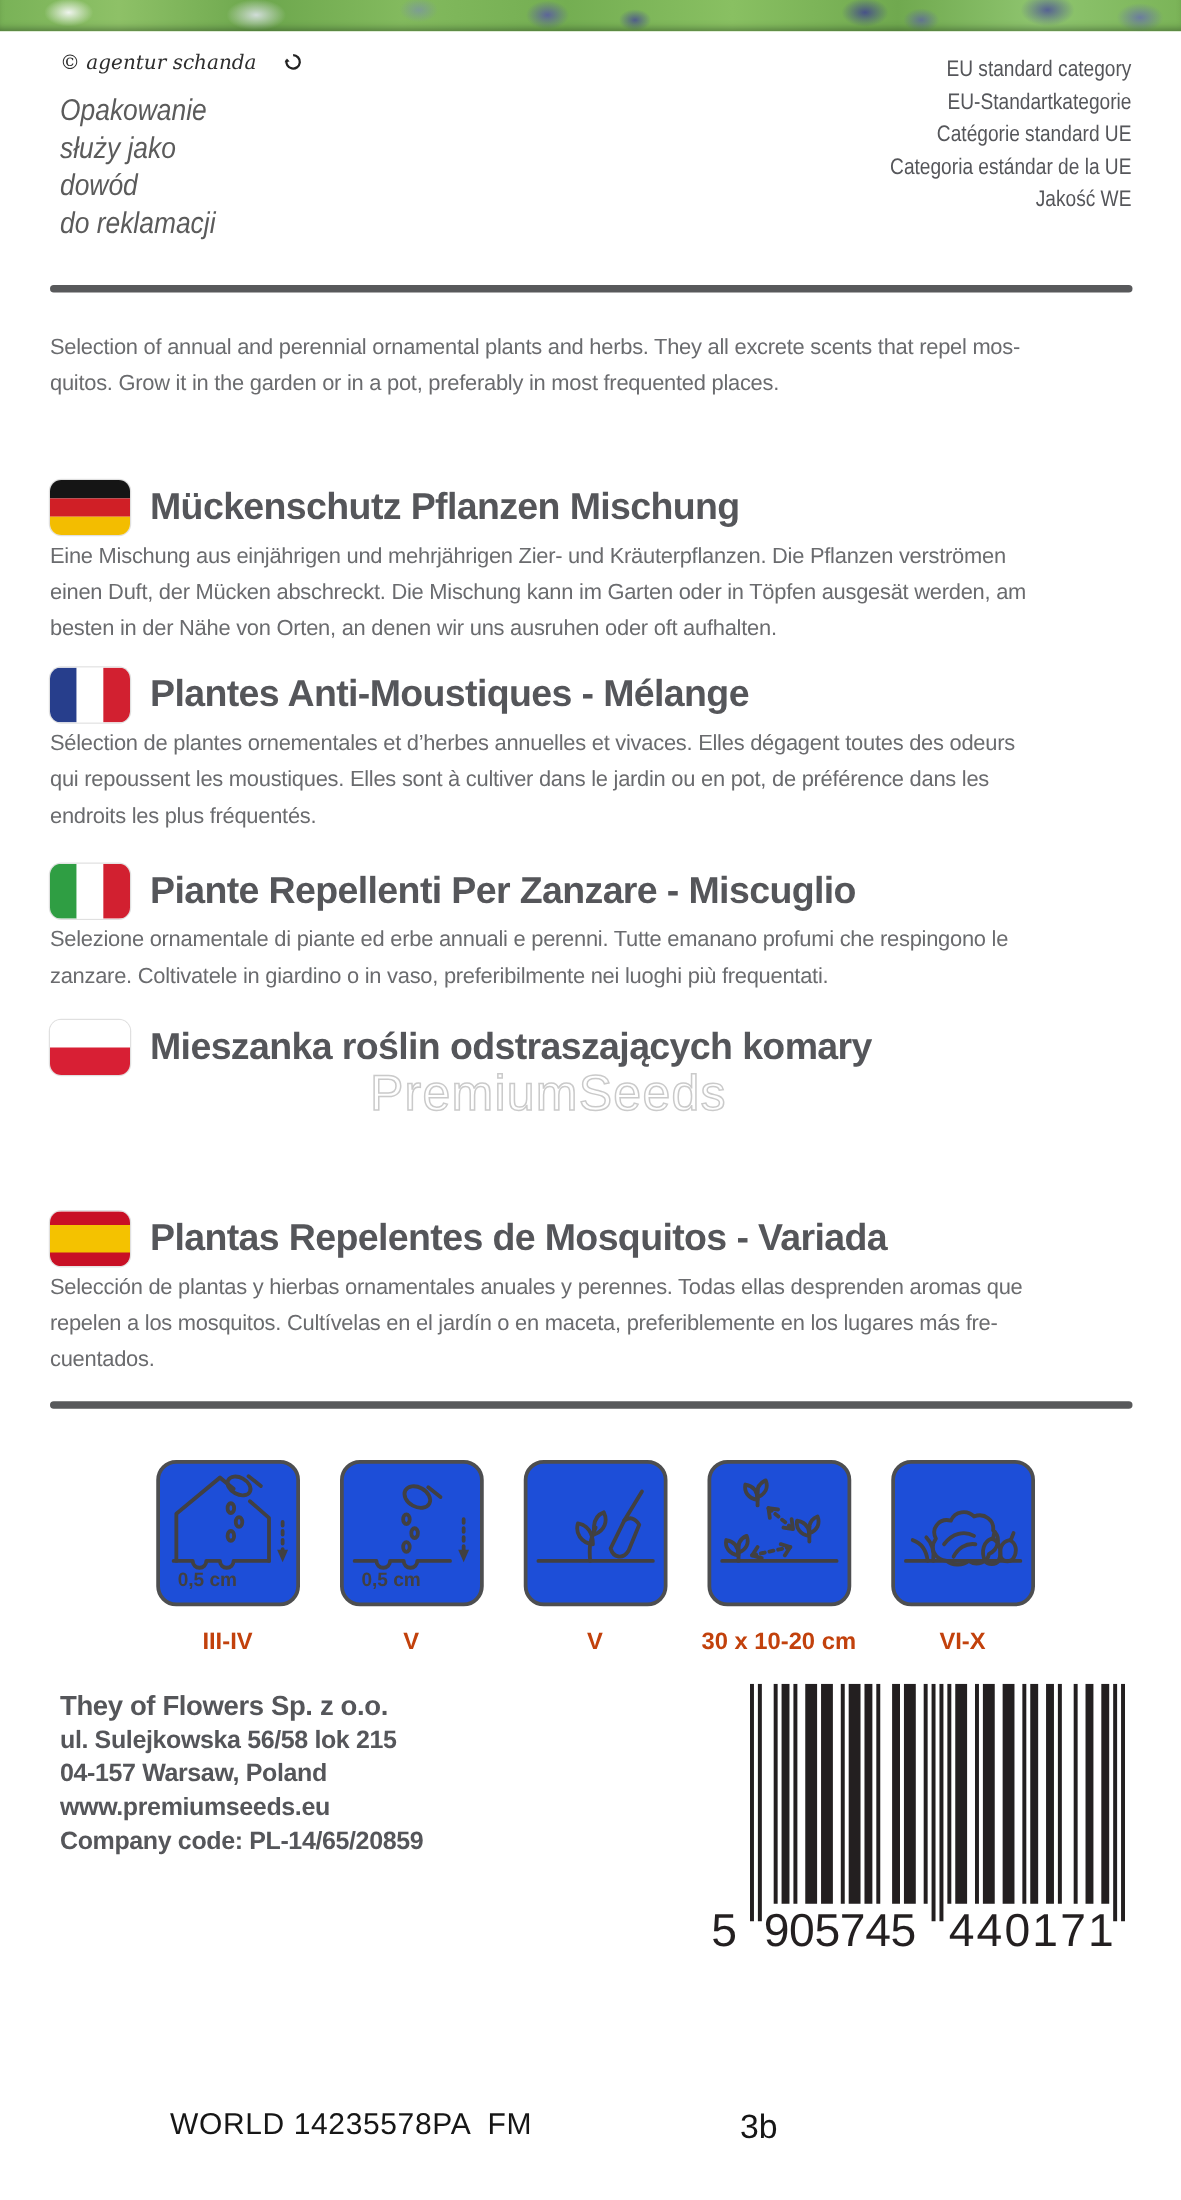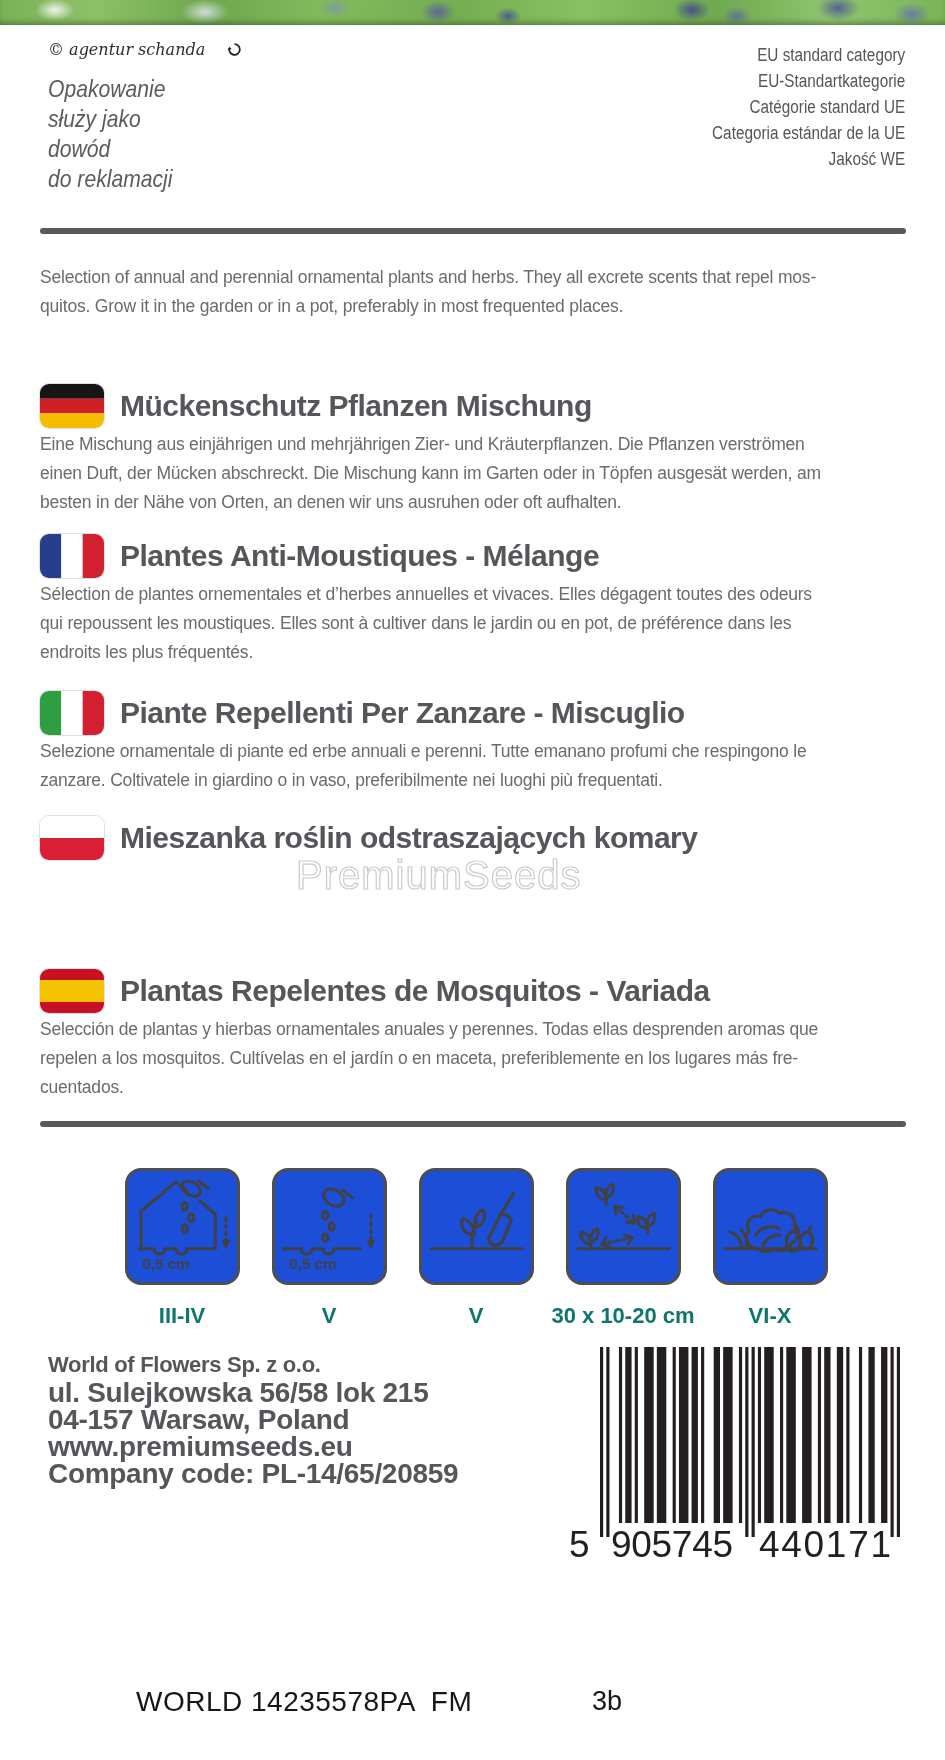--- a/index.html
+++ b/index.html
@@ -48,31 +48,31 @@
   .sec-en{ top:261px; } .sec-de{ top:384px; } .sec-fr{ top:534px; }
   .sec-it{ top:691px; } .sec-pl{ top:816px; } .sec-es{ top:969px; }
 
   .watermark{ position:absolute; left:296px; top:853px; z-index:3; font-size:40px; letter-spacing:1px;
     color:rgba(255,255,255,.38); -webkit-text-stroke:1.2px rgba(150,150,150,.5); }
 
   .sow-box{ position:absolute; top:1168px; width:115px; height:117px; border:3px solid #4d4e50;
     border-radius:16px; background:#1d4ed8; }
   .sow-box svg{ display:block; width:100%; height:100%; }
   .box-1{ left:125px; } .box-2{ left:272px; } .box-3{ left:419px; } .box-4{ left:566px; } .box-5{ left:713px; }
-  .sow-label{ position:absolute; top:1303px; font-size:22px; font-weight:bold; color:#0f766e;
+  .sow-label{ position:absolute; top:1303px; font-size:19px; font-weight:bold; color:#c2410c;
     text-align:right; white-space:nowrap; transform:translateX(-50%); }
   .lab-1{ left:182px; } .lab-2{ left:329px; } .lab-3{ left:476px; } .lab-4{ left:623px; } .lab-5{ left:770px; }
 
   .company{ position:absolute; left:48px; top:1350px; color:#55565a; }
   .company-name{ font-size:22px; font-weight:bold; line-height:29px; letter-spacing:-.3px; }
-  .company-lines{ font-size:28px; font-weight:bold; line-height:27px; letter-spacing:-.3px; white-space:pre-line; }
+  .company-lines{ font-size:20px; font-weight:bold; line-height:27px; letter-spacing:-.3px; white-space:pre-line; }
 
   .barcode-svg{ position:absolute; left:563px; top:1347px; width:342px; height:215px; }
 
-  .print-left{ position:absolute; left:136px; top:1686px; font-size:28px; color:#161616;
+  .print-left{ position:absolute; left:136px; top:1686px; font-size:24px; color:#161616;
     letter-spacing:.5px; white-space:pre; }
   .print-right{ position:absolute; left:592px; top:1686px; font-size:27px; color:#161616; }
 
   .ic{ stroke:#414042; stroke-width:2.8; fill:none; stroke-linecap:round; stroke-linejoin:round; }
   .ic-fill{ fill:#414042; stroke:none; }
   .depth-text{ font-family:"Liberation Sans",sans-serif; font-weight:bold; font-size:14px; fill:#414042; }
 </style>
 </head>
 <body>
 
@@ -270,21 +270,21 @@
     </svg>
   </div>
 
   <div class="sow-label lab-1">III-IV</div>
   <div class="sow-label lab-2">V</div>
   <div class="sow-label lab-3">V</div>
   <div class="sow-label lab-4">30 x 10-20 cm</div>
   <div class="sow-label lab-5">VI-X</div>
 
   <div class="company">
-    <div class="company-name">World of Flowers Sp. z o.o.</div>
+    <div class="company-name">They of Flowers Sp. z o.o.</div>
     <div class="company-lines">ul. Sulejkowska 56/58 lok 215
 04-157 Warsaw, Poland
 www.premiumseeds.eu
 Company code: PL-14/65/20859</div>
   </div>
 
   <svg class="barcode-svg" viewBox="0 0 342 215">
       <rect x="37.00" y="0" width="3.16" height="190" fill="#231f20"></rect>
       <rect x="43.32" y="0" width="3.16" height="190" fill="#231f20"></rect>
       <rect x="55.95" y="0" width="3.16" height="176" fill="#231f20"></rect>

